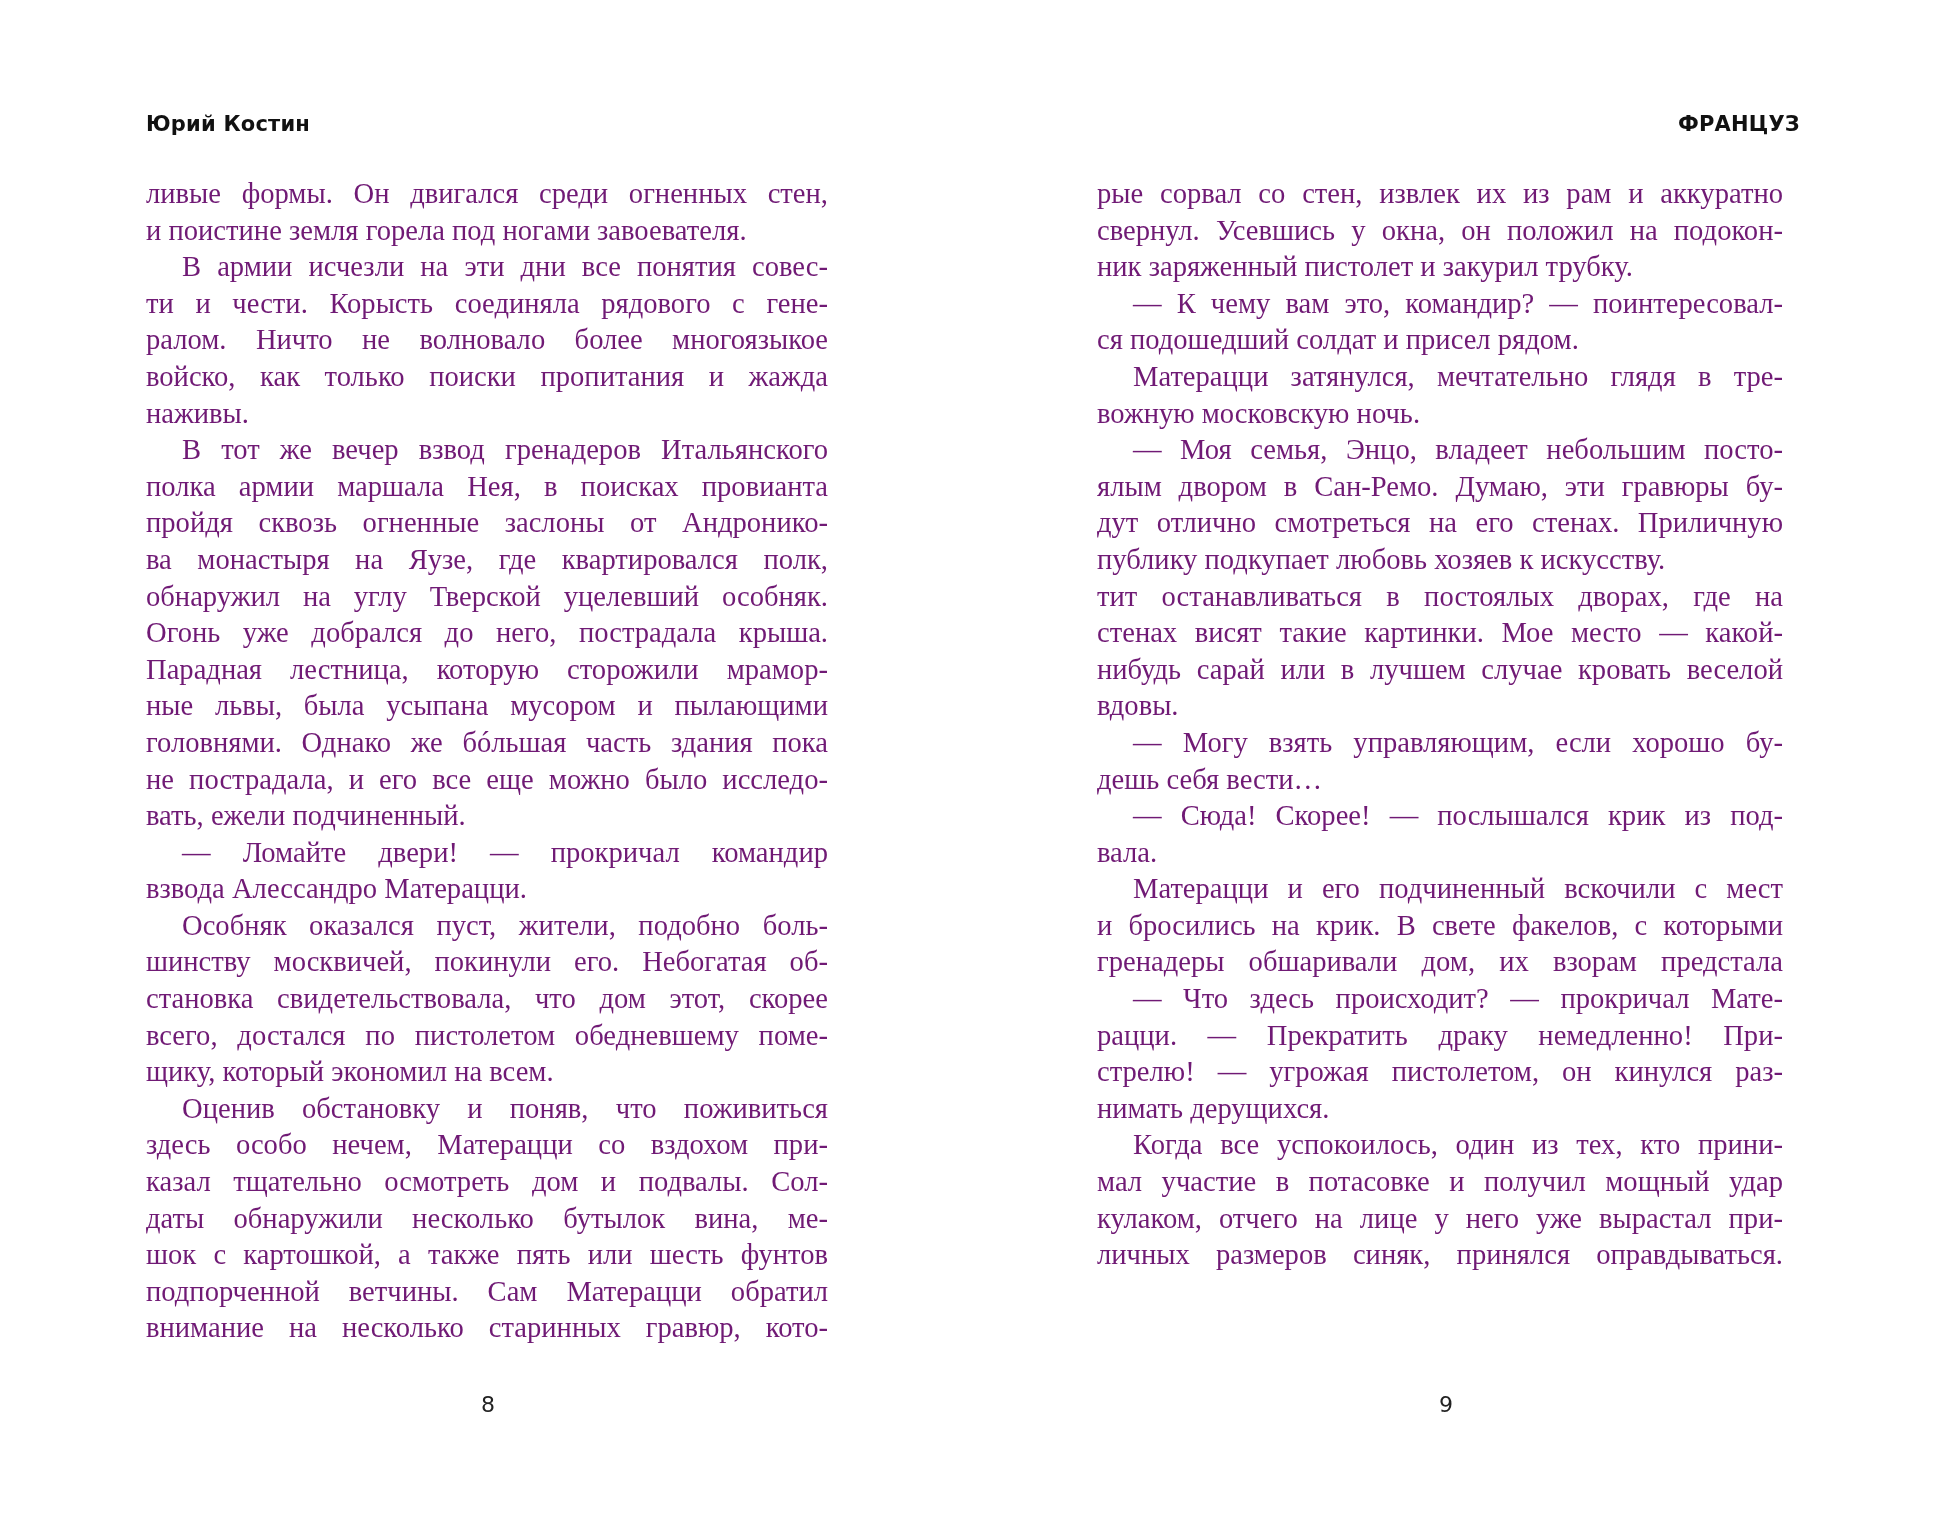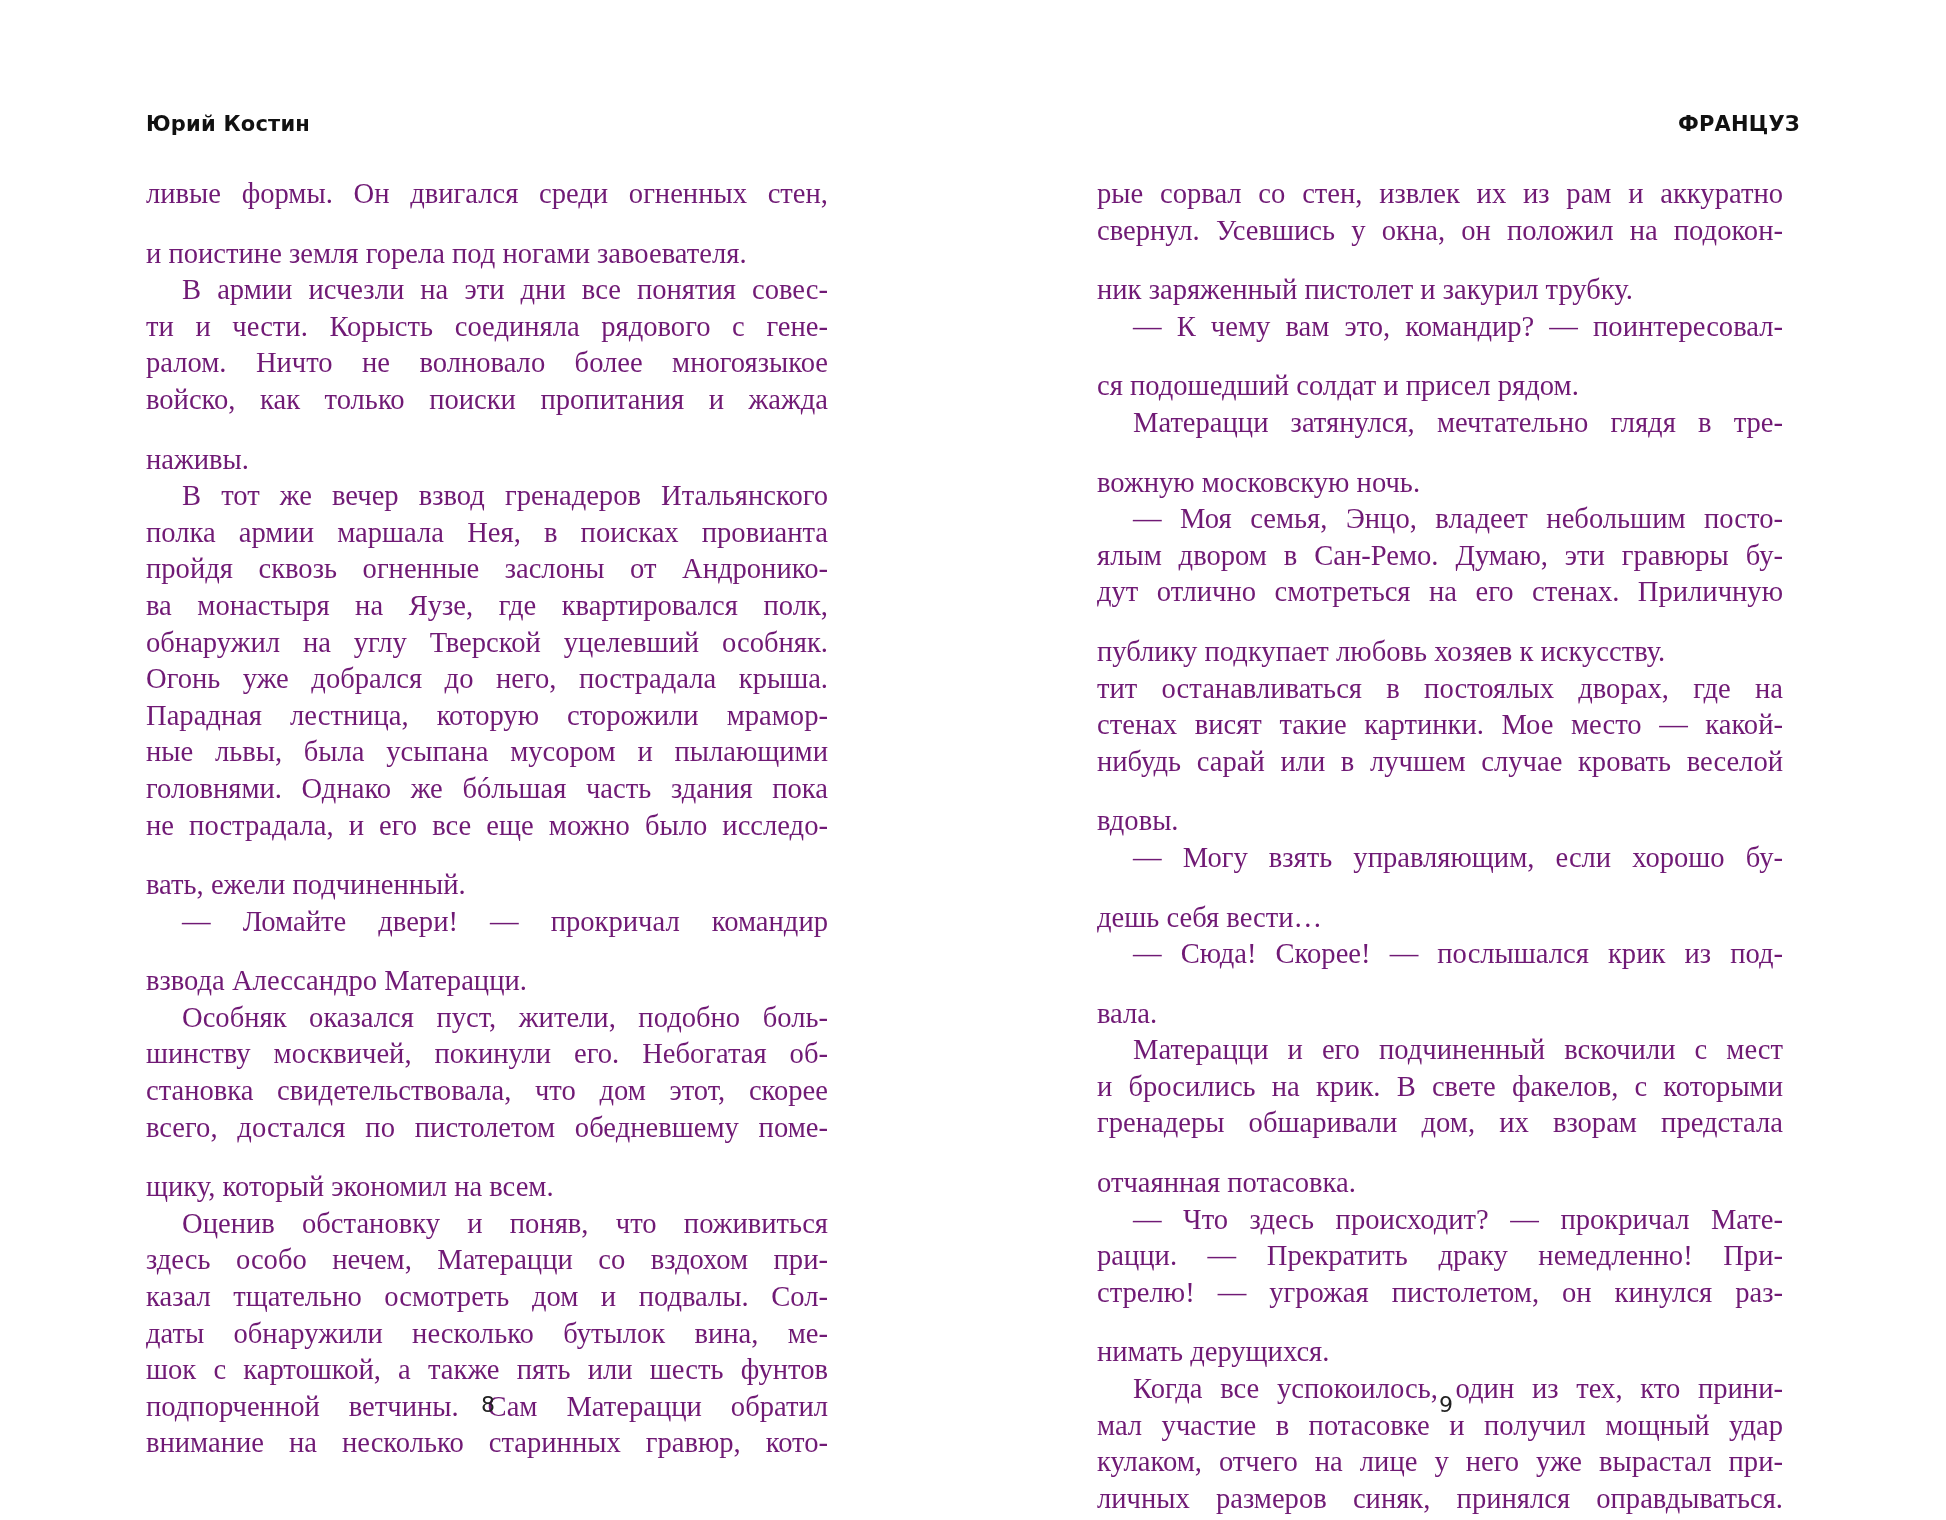--- a/index.html
+++ b/index.html
@@ -15,21 +15,21 @@
   .left .running-head { left: 146px; }
   .right .running-head { right: 146px; text-align: center; }
   .body-text {
     position: absolute; top: 176px;
     font-family: "Liberation Serif", serif; font-size: 28.6px; line-height: 36.6px; color: #701a75;
   }
   .left .body-text { left: 146px; width: 682px; }
   .right .body-text { left: 124px; width: 686px; }
   .line { display: block; height: 36.6px; white-space: nowrap; text-align: justify; text-align-last: justify; }
   .line.indent { text-indent: 36px; }
-  .line.last { text-align-last: left; margin-top: 23px; }
+  .line.last { text-align-last: left; }
   .folio {
     position: absolute; top: 1392px;
     font-family: "DejaVu Sans", sans-serif; font-size: 22px; color: #222;
   }
   .left .folio { left: 481px; }
   .right .folio { left: 466px; }
 </style>
 </head>
 <body>
 
@@ -90,21 +90,20 @@
       <span class="line">стенах висят такие картинки. Мое место — какой-</span>
       <span class="line">нибудь сарай или в лучшем случае кровать веселой</span>
       <span class="line last">вдовы.</span>
       <span class="line indent">— Могу взять управляющим, если хорошо бу-</span>
       <span class="line last">дешь себя вести…</span>
       <span class="line indent">— Сюда! Скорее! — послышался крик из под-</span>
       <span class="line last">вала.</span>
       <span class="line indent">Матерацци и его подчиненный вскочили с мест</span>
       <span class="line">и бросились на крик. В свете факелов, с которыми</span>
       <span class="line">гренадеры обшаривали дом, их взорам предстала</span>
-      <span class="line last">отчаянная потасовка.</span>
       <span class="line indent">— Что здесь происходит? — прокричал Мате-</span>
       <span class="line">рацци. — Прекратить драку немедленно! При-</span>
       <span class="line">стрелю! — угрожая пистолетом, он кинулся раз-</span>
       <span class="line last">нимать дерущихся.</span>
       <span class="line indent">Когда все успокоилось, один из тех, кто прини-</span>
       <span class="line">мал участие в потасовке и получил мощный удар</span>
       <span class="line">кулаком, отчего на лице у него уже вырастал при-</span>
       <span class="line">личных размеров синяк, принялся оправдываться.</span>
     </div>
   <div class="folio">9</div>

